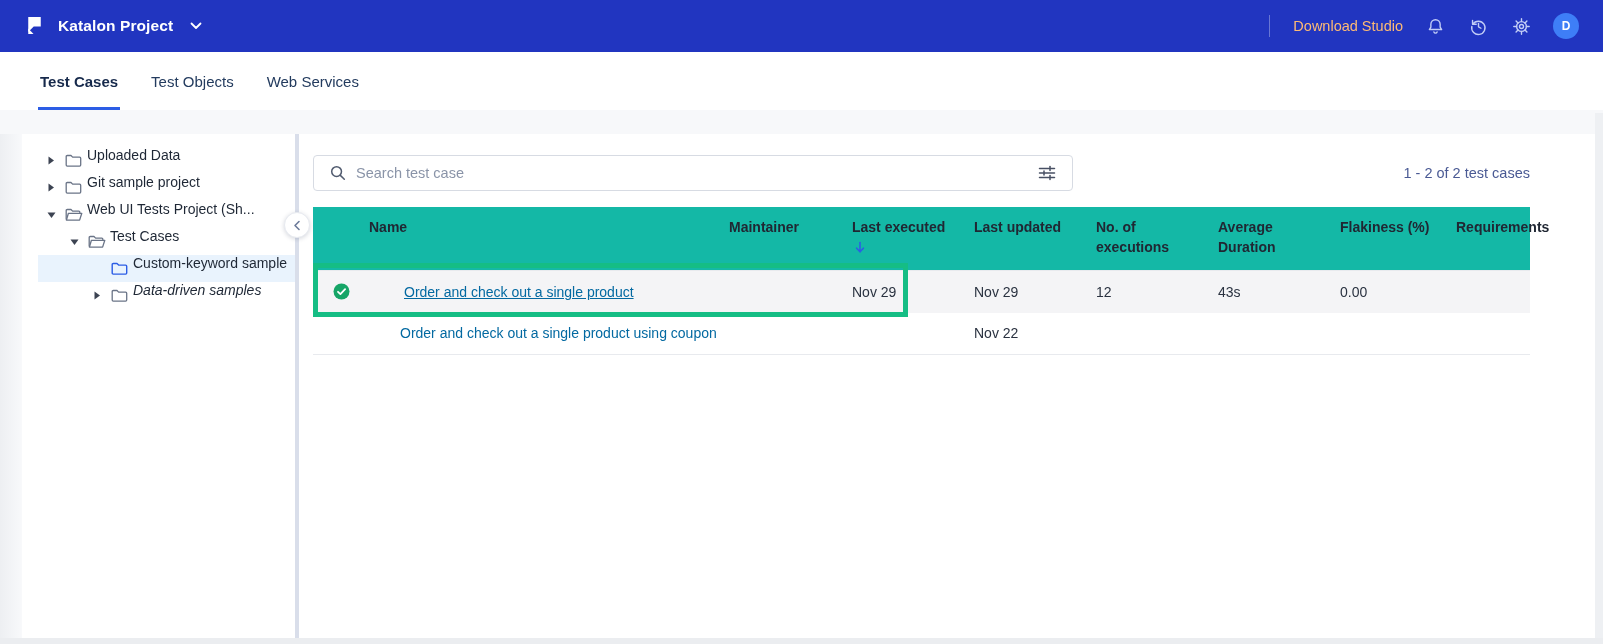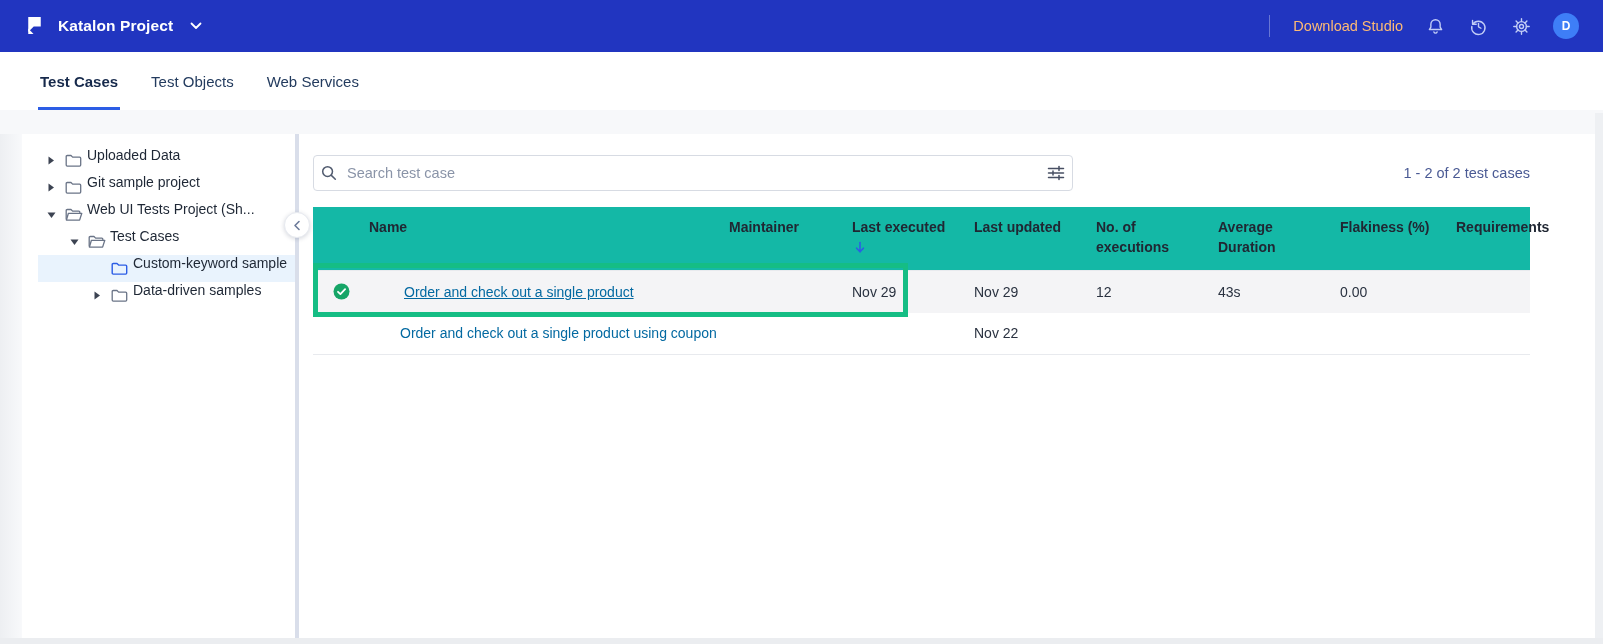--- a/index.html
+++ b/index.html
@@ -27,35 +27,35 @@
   .tab.active { color:#16294b; font-weight:700; }
   .tab.active::after { content:""; position:absolute; left:-2px; right:-2px; bottom:0; height:3px; background:#2c5de5; }
 
   
   .content { position:relative; display:flex; height:531px; background:#f7f8fa; padding-top:24px; }
   .rail { width:22px; background:linear-gradient(to right,#edeff2,#f8f9fb); }
   .tree-panel { width:273px; background:#ffffff; padding-top:13px; overflow:hidden; }
   .tree-row { height:27px; display:flex; cursor:pointer; }
   .tree-row.lvl0 { padding-left:25px; }
   .tree-row.lvl1 { padding-left:48px; }
-  .tree-row.lvl2 { padding-left:71px; }
+  .tree-row.lvl2 { padding-left:71px;font-style:italic; }
   .tree-row.selected { margin-left:16px; padding-left:55px; background:#e9f3fd; }
   .caret-slot { width:18px; display:flex; align-items:center; flex:none; }
   .folder-slot { width:22px; display:flex; align-items:center; flex:none; }
   .tree-label { font-size:14px; color:#1e2735; white-space:nowrap; }
 
   .v-divider { position:relative; width:4px; background:#d9deea; }
   .collapse-btn { position:absolute; left:-11px; top:78px; width:26px; height:26px; border-radius:50%;
     background:#ffffff; border:1px solid #e7eaf0; box-shadow:0 1px 4px rgba(30,40,70,.18);
     display:flex; align-items:center; justify-content:center; cursor:pointer; z-index:5; }
 
   .main { position:relative; flex:1; background:#ffffff; padding:21px 73px 0 14px; }
   .search-row { display:flex; align-items:center; }
   .search-box { width:760px; height:36px; background:#fff; border:1px solid #d7dbe3; border-radius:4px;
-    display:flex; align-items:center; padding:0 7px; }
+    display:flex; align-items:center; padding:0 16px; }
   .search-box input { flex:1; border:none; outline:none; font-size:14.5px; color:#2a3240; margin-left:10px;
     font-family:"Liberation Sans", sans-serif; background:transparent; }
   .search-box input::placeholder { color:#8a94a8; }
   .filter-btn { display:flex; align-items:center; cursor:pointer; }
   .results-count { margin-left:auto; font-size:14.5px; color:#4a5a94; white-space:nowrap; }
 
   table { table-layout:fixed; width:1217px; border-collapse:collapse; margin-top:16px; }
   col.c-name{width:400px;} col.c-maint{width:123px;} col.c-lexec{width:122px;} col.c-lupd{width:122px;}
   col.c-noex{width:122px;} col.c-avg{width:122px;} col.c-flak{width:116px;} col.c-req{width:90px;}
   thead th { background:#14b8a6; text-align:left; vertical-align:top; padding:11px 10px 11px 16px;

